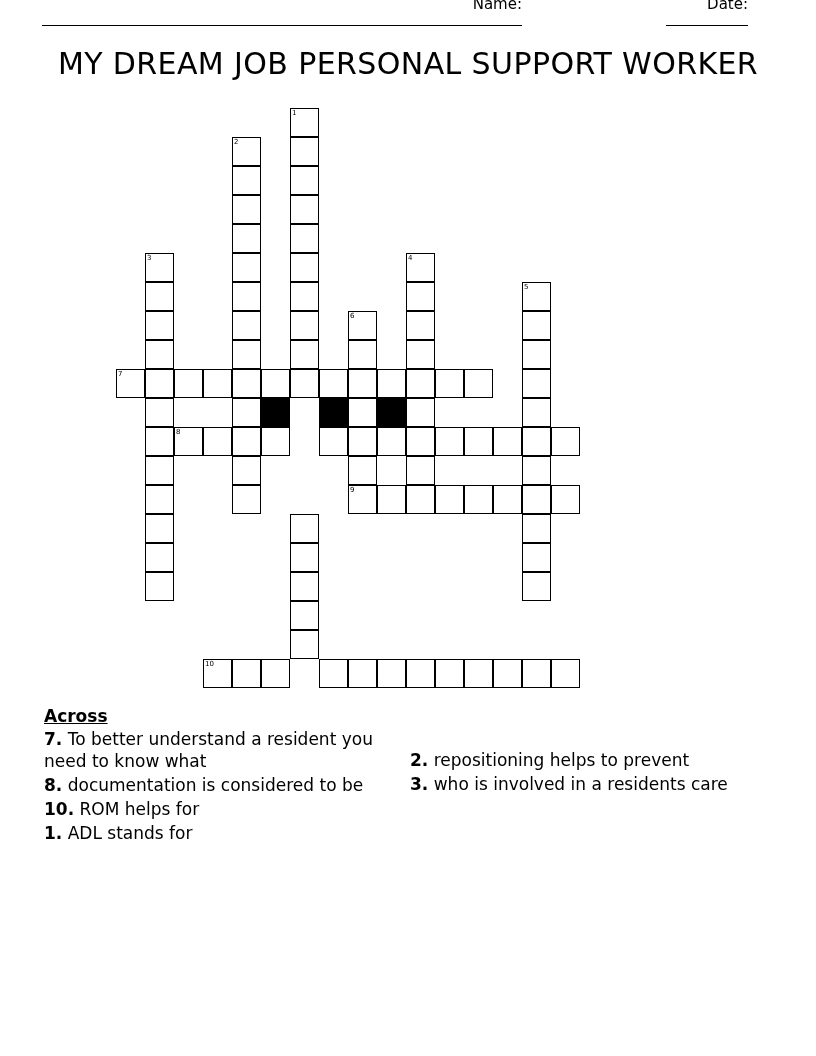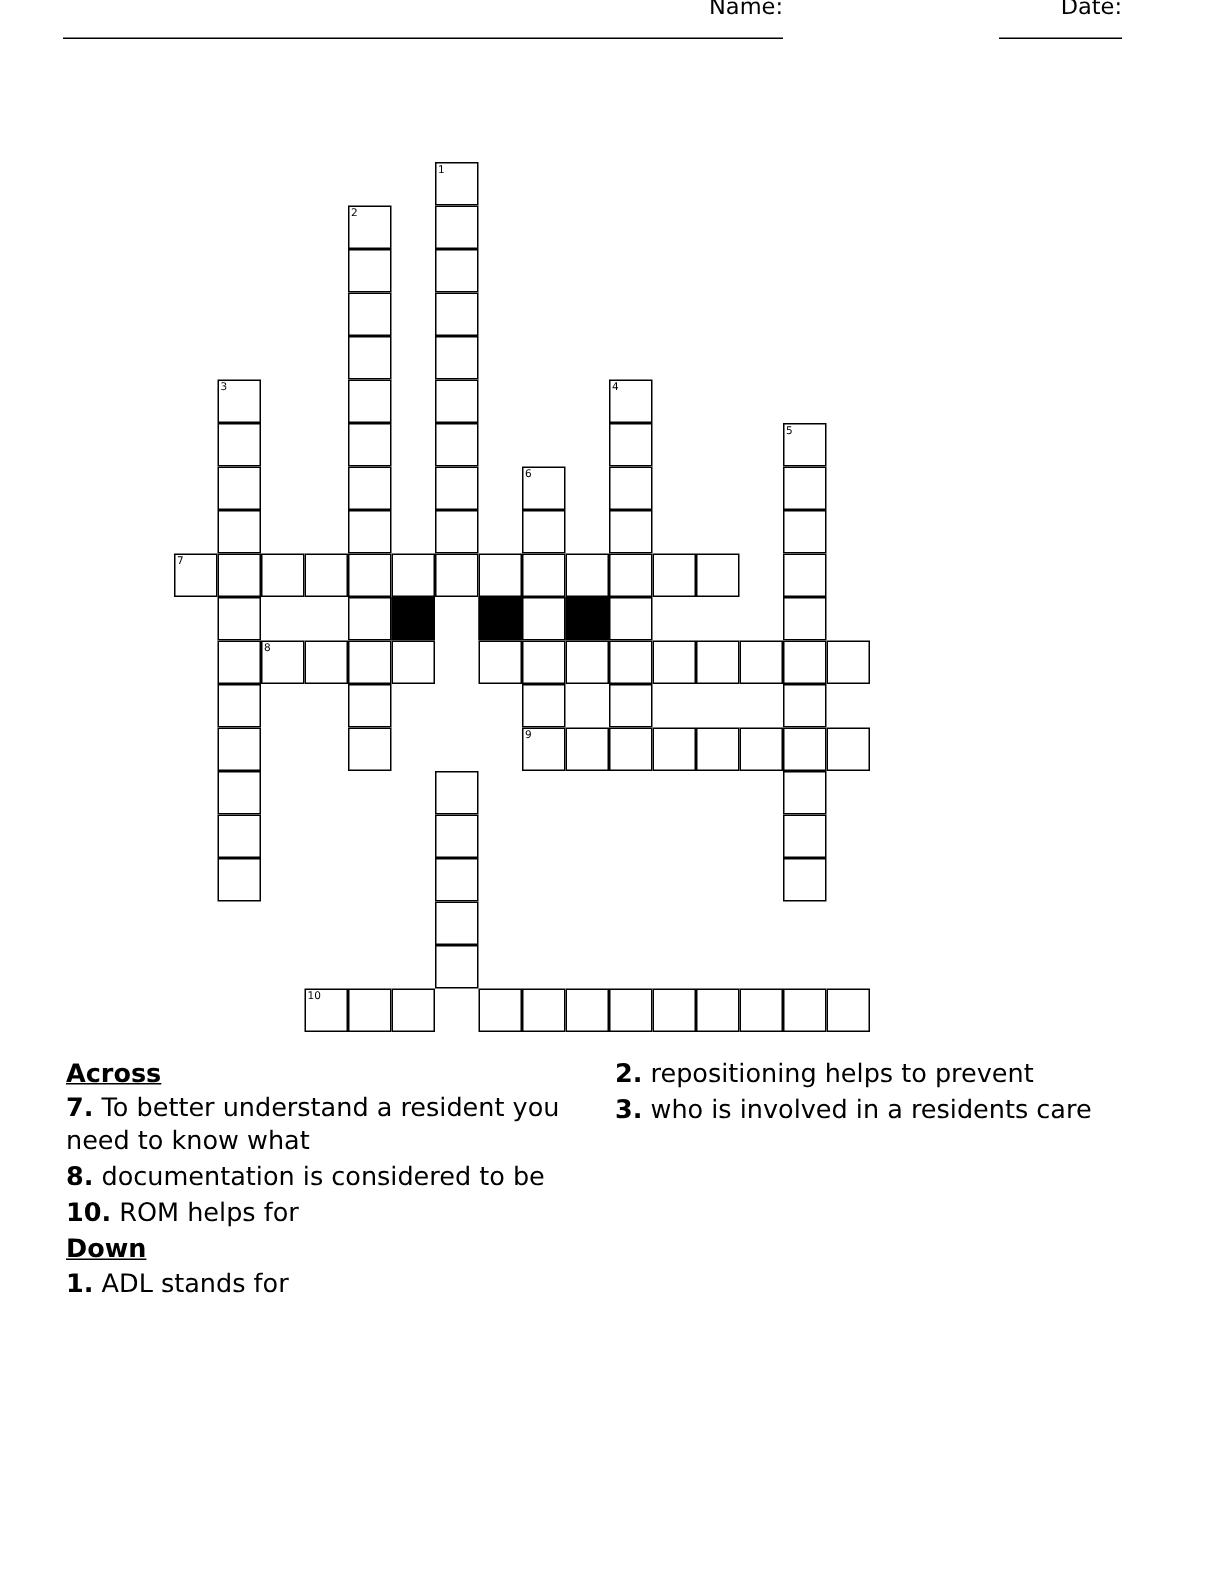--- a/index.html
+++ b/index.html
@@ -83,21 +83,21 @@
     height: 260px;
   }
   .col {
     position: absolute;
     top: 0;
     width: 345px;
     font-size: 17px;
     line-height: 22px;
   }
   .col-left { left: 0; }
-  .col-right { left: 366px; }
+  .col-right { left: 366px; margin-top: 44px; }
   .heading {
     font-weight: bold;
     text-decoration: underline;
     font-size: 17px;
     margin: 0 0 1px 0;
   }
   .clue {
     margin: 0 0 2px 0;
     font-size: 17px;
     line-height: 22px;
@@ -113,20 +113,21 @@
     <div class="hdr-field">
       <span class="hdr-label">Name:</span>
       <span class="rule rule-name"></span>
     </div>
     <div class="hdr-field">
       <span class="hdr-label">Date:</span>
       <span class="rule rule-date"></span>
     </div>
   </div>
 
+  <div class="title">MY DREAM JOB PERSONAL SUPPORT WORKER</div>
 
   <div id="grid">
       <div class="cell" style="left: 290px; top: 3px;">
         <span class="num">1</span>
       </div>
       <div class="cell" style="left: 290px; top: 32px;"></div>
       <div class="cell" style="left: 290px; top: 61px;"></div>
       <div class="cell" style="left: 290px; top: 90px;"></div>
       <div class="cell" style="left: 290px; top: 119px;"></div>
       <div class="cell" style="left: 290px; top: 148px;"></div>
@@ -257,21 +258,20 @@
         <span>To better understand a resident you need to know what</span>
       </p>
       <p class="clue">
         <b>8.</b>
         <span>documentation is considered to be</span>
       </p>
       <p class="clue">
         <b>10.</b>
         <span>ROM helps for</span>
       </p>
-      <div class="heading">Down</div>
       <p class="clue">
         <b>1.</b>
         <span>ADL stands for</span>
       </p>
     </div>
 
     <div class="col col-right">
       <p class="clue">
         <b>2.</b>
         <span>repositioning helps to prevent</span>

